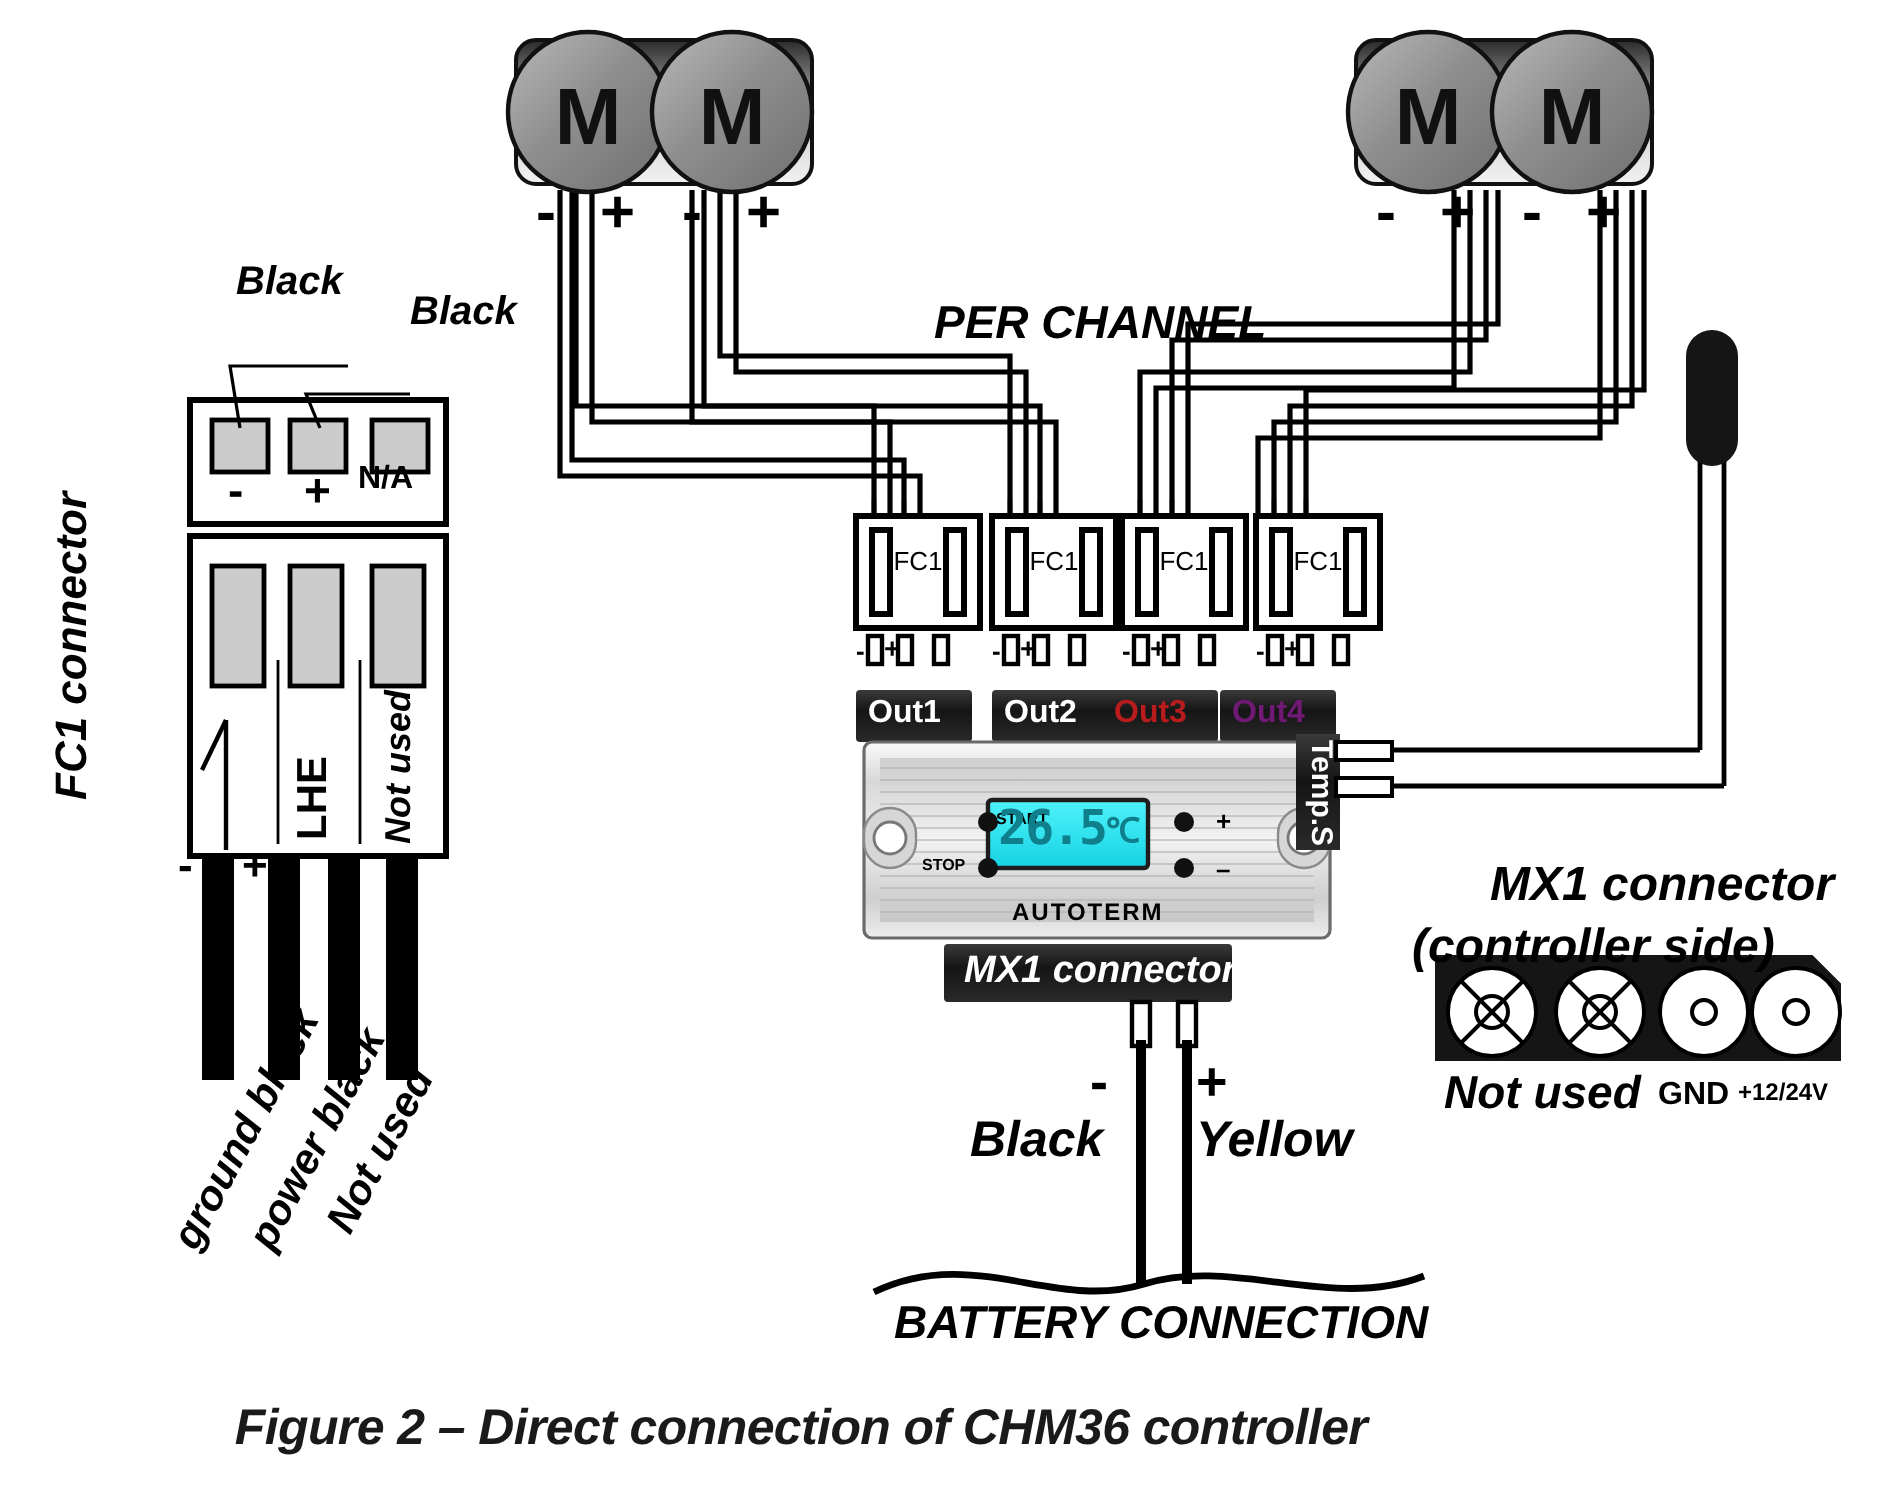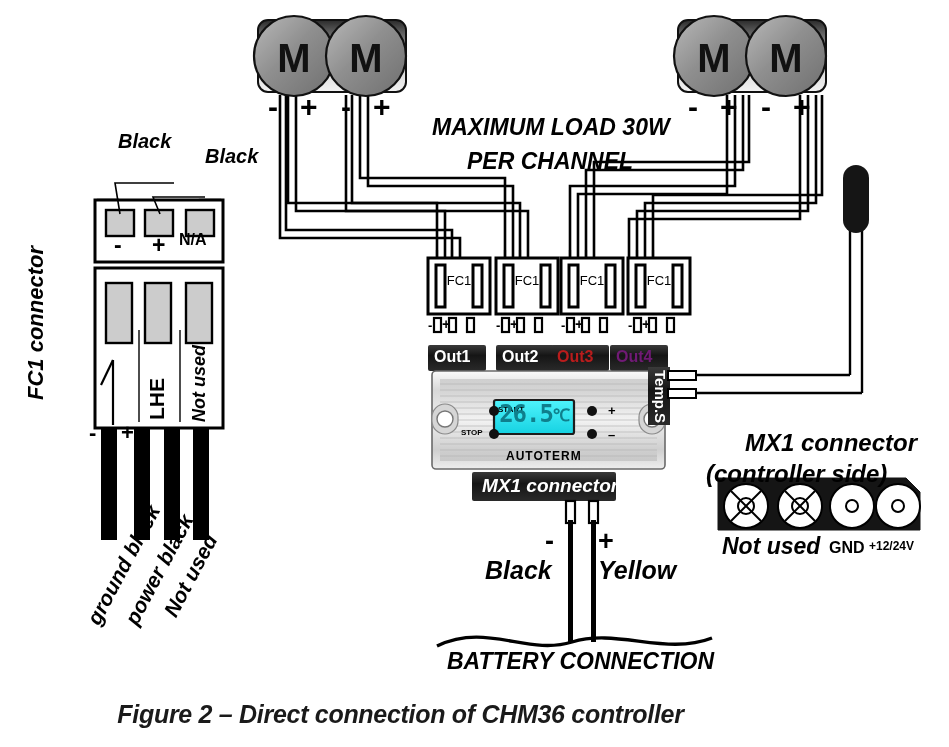--- a/index.html
+++ b/index.html
@@ -259,21 +259,20 @@
 
   <div class="lbl lbl-plain" style="left:268px;top:92px;font-size:30px;">-</div>
   <div class="lbl lbl-plain" style="left:300px;top:92px;font-size:30px;">+</div>
   <div class="lbl lbl-plain" style="left:341px;top:92px;font-size:30px;">-</div>
   <div class="lbl lbl-plain" style="left:373px;top:92px;font-size:30px;">+</div>
   <div class="lbl lbl-plain" style="left:688px;top:92px;font-size:30px;">-</div>
   <div class="lbl lbl-plain" style="left:720px;top:92px;font-size:30px;">+</div>
   <div class="lbl lbl-plain" style="left:761px;top:92px;font-size:30px;">-</div>
   <div class="lbl lbl-plain" style="left:793px;top:92px;font-size:30px;">+</div>
 
-  <div class="lbl" style="left:432px;top:116px;font-size:23px;">MAXIMUM LOAD 30W</div>
   <div class="lbl" style="left:467px;top:150px;font-size:23px;">PER CHANNEL</div>
 
   <div class="lbl lbl-plain" style="left:428px;top:319px;font-size:13px;">-</div>
   <div class="lbl lbl-plain" style="left:442px;top:317px;font-size:14px;">+</div>
   <div class="lbl lbl-plain" style="left:496px;top:319px;font-size:13px;">-</div>
   <div class="lbl lbl-plain" style="left:510px;top:317px;font-size:14px;">+</div>
   <div class="lbl lbl-plain" style="left:561px;top:319px;font-size:13px;">-</div>
   <div class="lbl lbl-plain" style="left:575px;top:317px;font-size:14px;">+</div>
   <div class="lbl lbl-plain" style="left:628px;top:319px;font-size:13px;">-</div>
   <div class="lbl lbl-plain" style="left:642px;top:317px;font-size:14px;">+</div>

